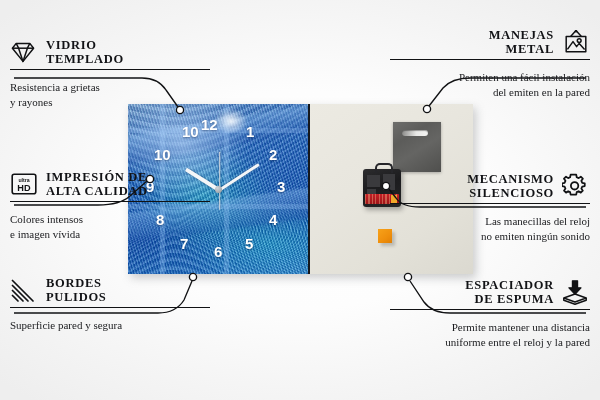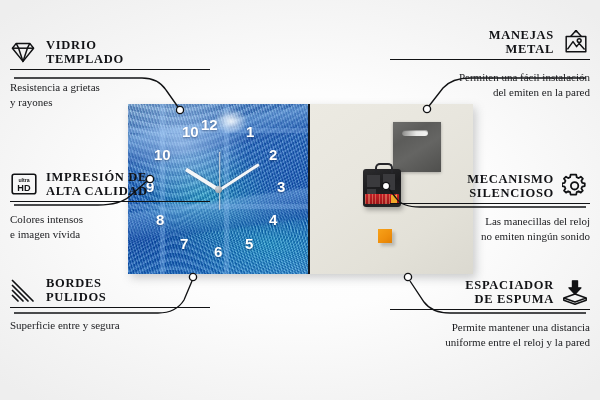--- a/index.html
+++ b/index.html
@@ -398,21 +398,21 @@
             <path d="M2.5 7.5 L18 23"></path>
             <path d="M2.5 12.5 L13 23"></path>
             <path d="M2.5 17.5 L8 23"></path>
           </g>
         </svg>
       </span>
       <div class="co-title">BORDES
 PULIDOS</div>
     </div>
     <div class="co-rule"></div>
-    <div class="co-desc">Superficie entre y segura</div>
+    <div class="co-desc">Superficie pared y segura</div>
   </div>
 
   <div class="callout right" style="top:28px;">
     <div class="co-head">
       <span class="co-icon">
         <svg width="28" height="26" viewBox="0 0 28 26">
           <g fill="none" stroke="currentColor" stroke-width="1.5" stroke-linejoin="round">
             <path d="M14 1.6 L8.6 7.4 M14 1.6 L19.4 7.4"></path>
             <circle cx="14" cy="2.2" r="1.3" fill="currentColor" stroke="none"></circle>
             <rect x="4.2" y="7.4" width="19.6" height="15.4"></rect>

